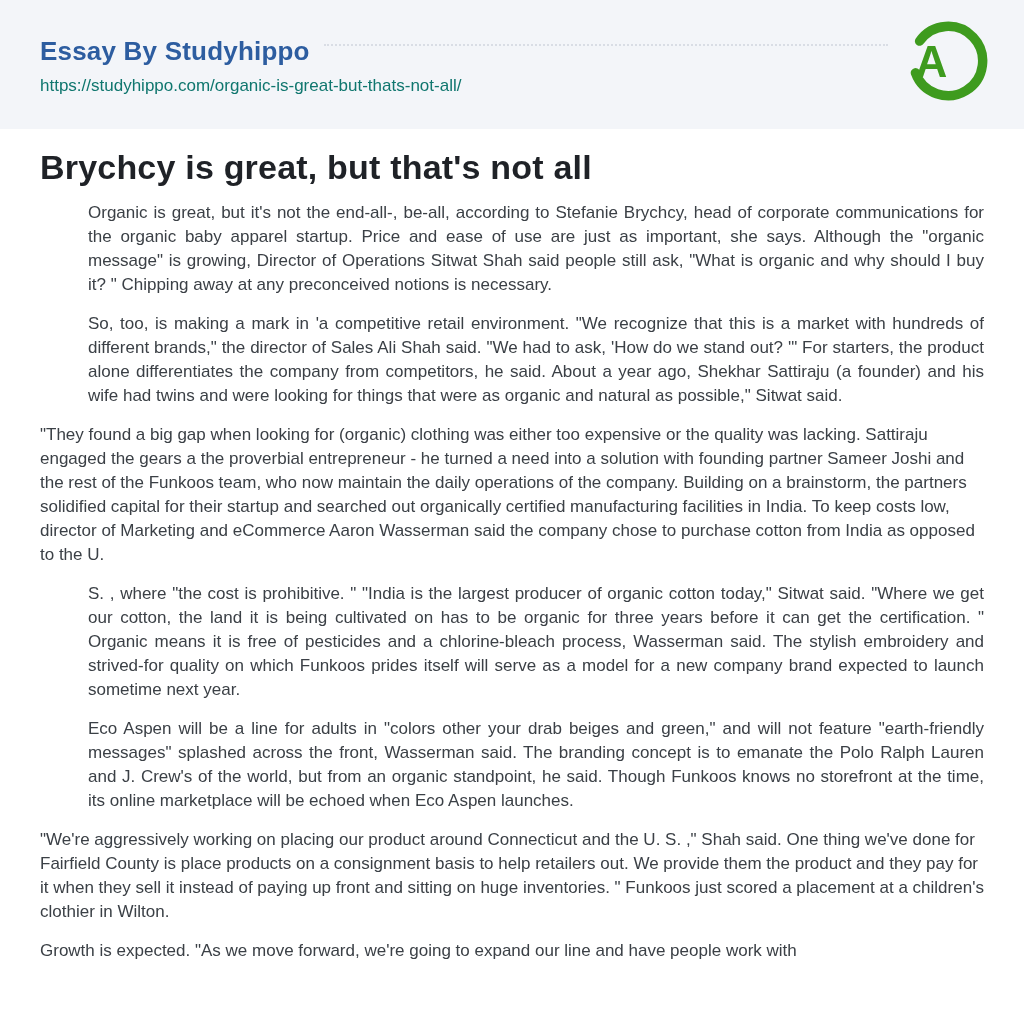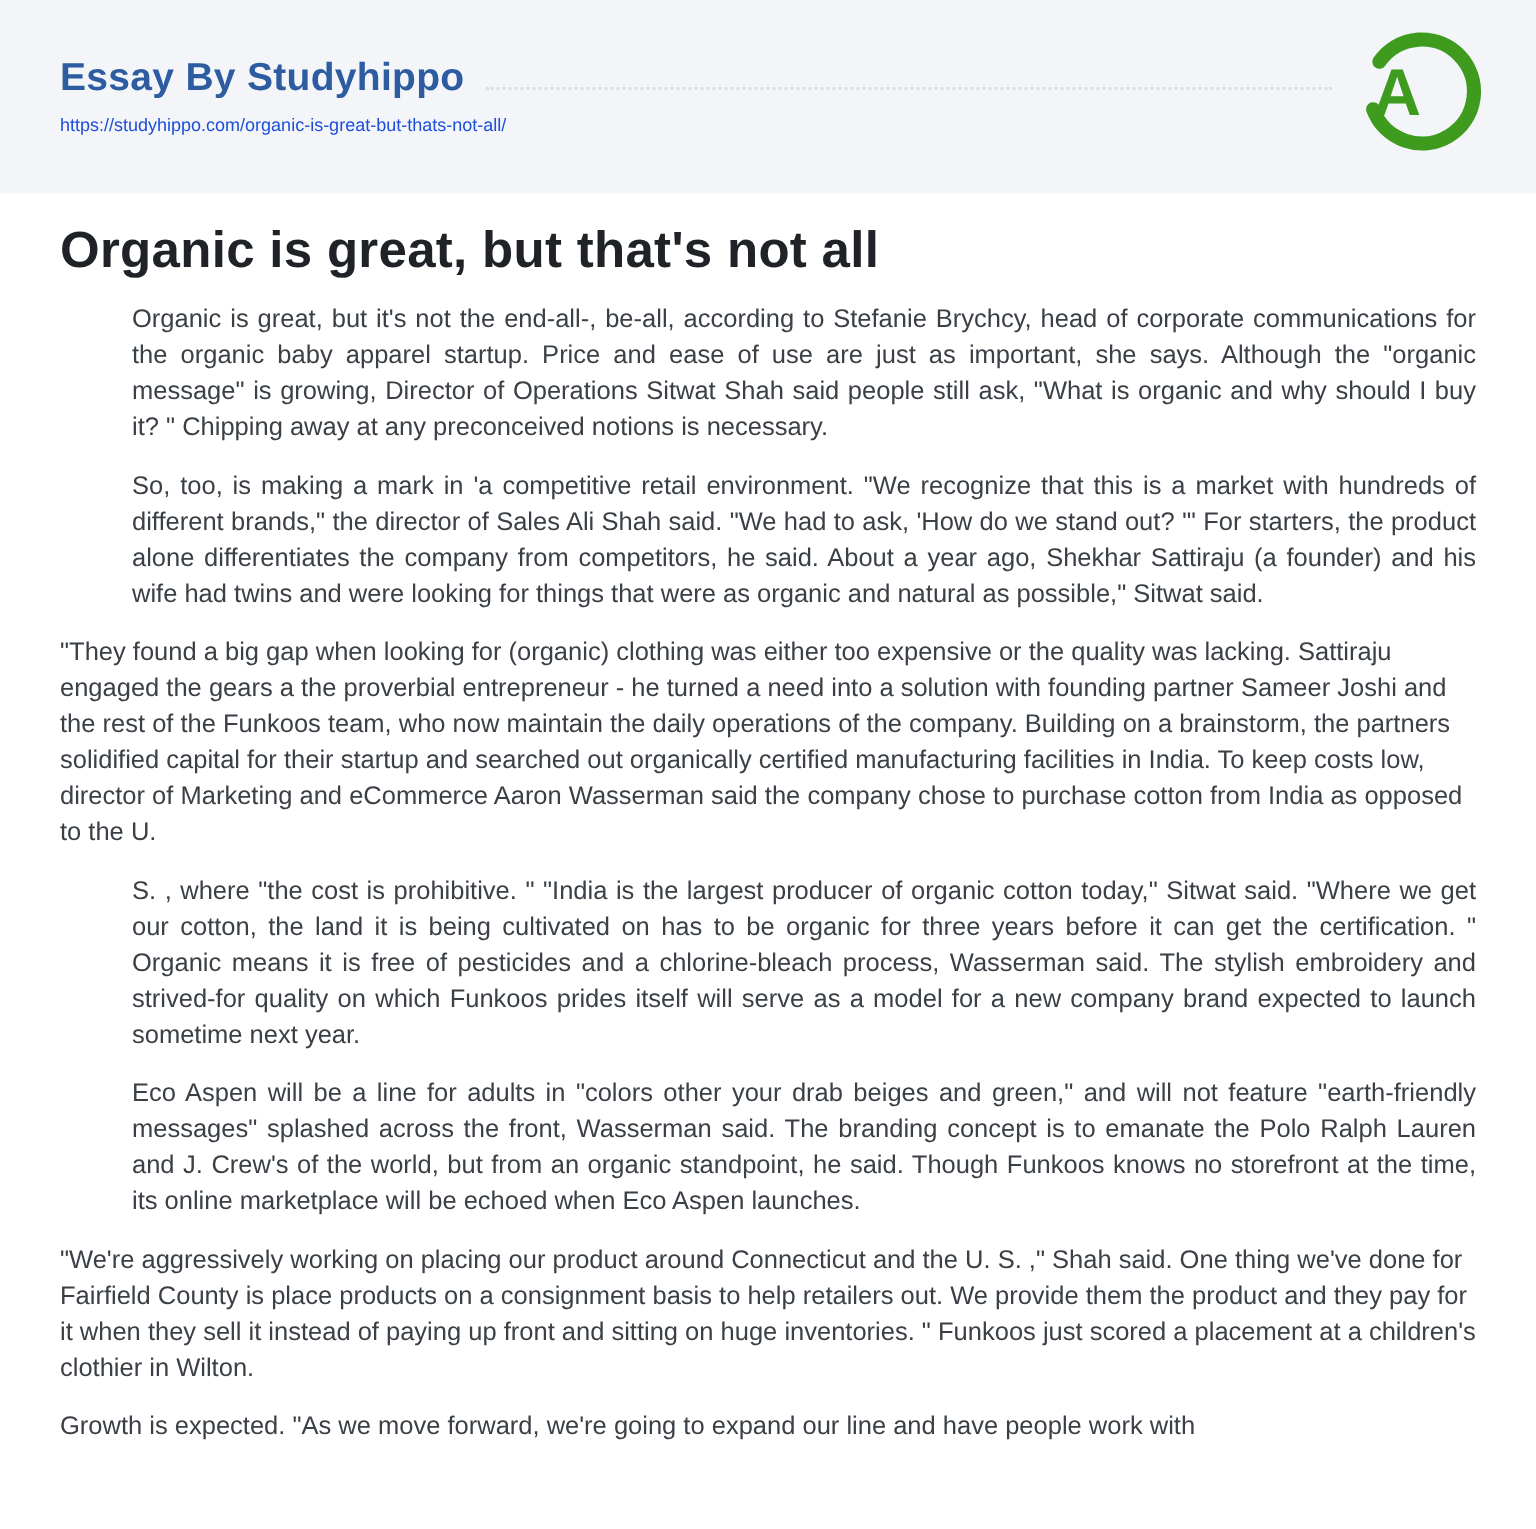--- a/index.html
+++ b/index.html
@@ -18,41 +18,41 @@
   
   header {
     background: #f3f5f9;
     height: 129px;
     box-sizing: border-box;
     padding: 36px 40px 0 40px;
     position: relative;
   }
   .title-row {
     display: flex;
-    align-items: center;
+    align-items: flex-start;
   }
   h1.brand-title {
     margin: 0;
     font-size: 26px;
     font-weight: 700;
     color: #2d5da0;
     letter-spacing: 0.2px;
     white-space: nowrap;
   }
   .dotted-fill {
     flex: 1;
     border-bottom: 2px dotted #d9dde5;
     margin: 0 96px 1px 14px;
     transform: translateY(8px);
   }
   a.source-url {
     display: inline-block;
     margin-top: 9px;
-    font-size: 12px;
-    color: #1d4ed8;
+    font-size: 17px;
+    color: #0f766e;
     text-decoration: none;
   }
   .logo {
     position: absolute;
     top: 19px;
     right: 34px;
     width: 84px;
     height: 84px;
   }
   .logo svg { display: block; }
@@ -103,21 +103,21 @@
 
     <div class="logo">
       <svg viewBox="0 0 80 80" width="84" height="84" aria-hidden="true">
         <path d="M 12.97 21.07 A 33 33 0 1 1 8.99 51.29"></path>
         <text x="9" y="55">A</text>
       </svg>
     </div>
   </header>
 
   <main>
-    <h2 class="article-title">Organic is great, but that's not all</h2>
+    <h2 class="article-title">Brychcy is great, but that's not all</h2>
 
     <p class="j">Organic is great, but it's not the end-all-, be-all, according to Stefanie Brychcy, head of corporate communications for the organic baby apparel startup. Price and ease of use are just as important, she says. Although the "organic message" is growing, Director of Operations Sitwat Shah said people still ask, "What is organic and why should I buy it? " Chipping away at any preconceived notions is necessary.</p>
     <p class="j">So, too, is making a mark in 'a competitive retail environment. "We recognize that this is a market with hundreds of different brands," the director of Sales Ali Shah said. "We had to ask, 'How do we stand out? '" For starters, the product alone differentiates the company from competitors, he said. About a year ago, Shekhar Sattiraju (a founder) and his wife had twins and were looking for things that were as organic and natural as possible," Sitwat said.</p>
     <p>"They found a big gap when looking for (organic) clothing was either too expensive or the quality was lacking. Sattiraju engaged the gears a the proverbial entrepreneur - he turned a need into a solution with founding partner Sameer Joshi and the rest of the Funkoos team, who now maintain the daily operations of the company. Building on a brainstorm, the partners solidified capital for their startup and searched out organically certified manufacturing facilities in India. To keep costs low, director of Marketing and eCommerce Aaron Wasserman said the company chose to purchase cotton from India as opposed to the U.</p>
     <p class="j">S. , where "the cost is prohibitive. " "India is the largest producer of organic cotton today," Sitwat said. "Where we get our cotton, the land it is being cultivated on has to be organic for three years before it can get the certification. " Organic means it is free of pesticides and a chlorine-bleach process, Wasserman said. The stylish embroidery and strived-for quality on which Funkoos prides itself will serve as a model for a new company brand expected to launch sometime next year.</p>
     <p class="j">Eco Aspen will be a line for adults in "colors other your drab beiges and green," and will not feature "earth-friendly messages" splashed across the front, Wasserman said. The branding concept is to emanate the Polo Ralph Lauren and J. Crew's of the world, but from an organic standpoint, he said. Though Funkoos knows no storefront at the time, its online marketplace will be echoed when Eco Aspen launches.</p>
     <p>"We're aggressively working on placing our product around Connecticut and the U. S. ," Shah said. One thing we've done for Fairfield County is place products on a consignment basis to help retailers out. We provide them the product and they pay for it when they sell it instead of paying up front and sitting on huge inventories. " Funkoos just scored a placement at a children's clothier in Wilton.</p>
     <p>Growth is expected. "As we move forward, we're going to expand our line and have people work with</p>
   </main>
 

